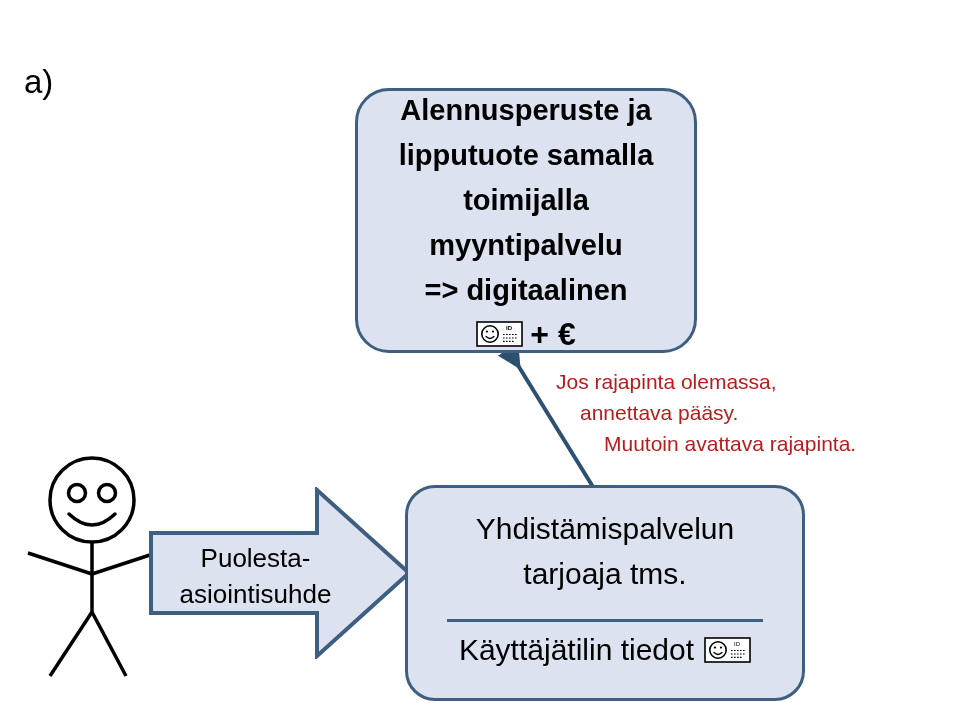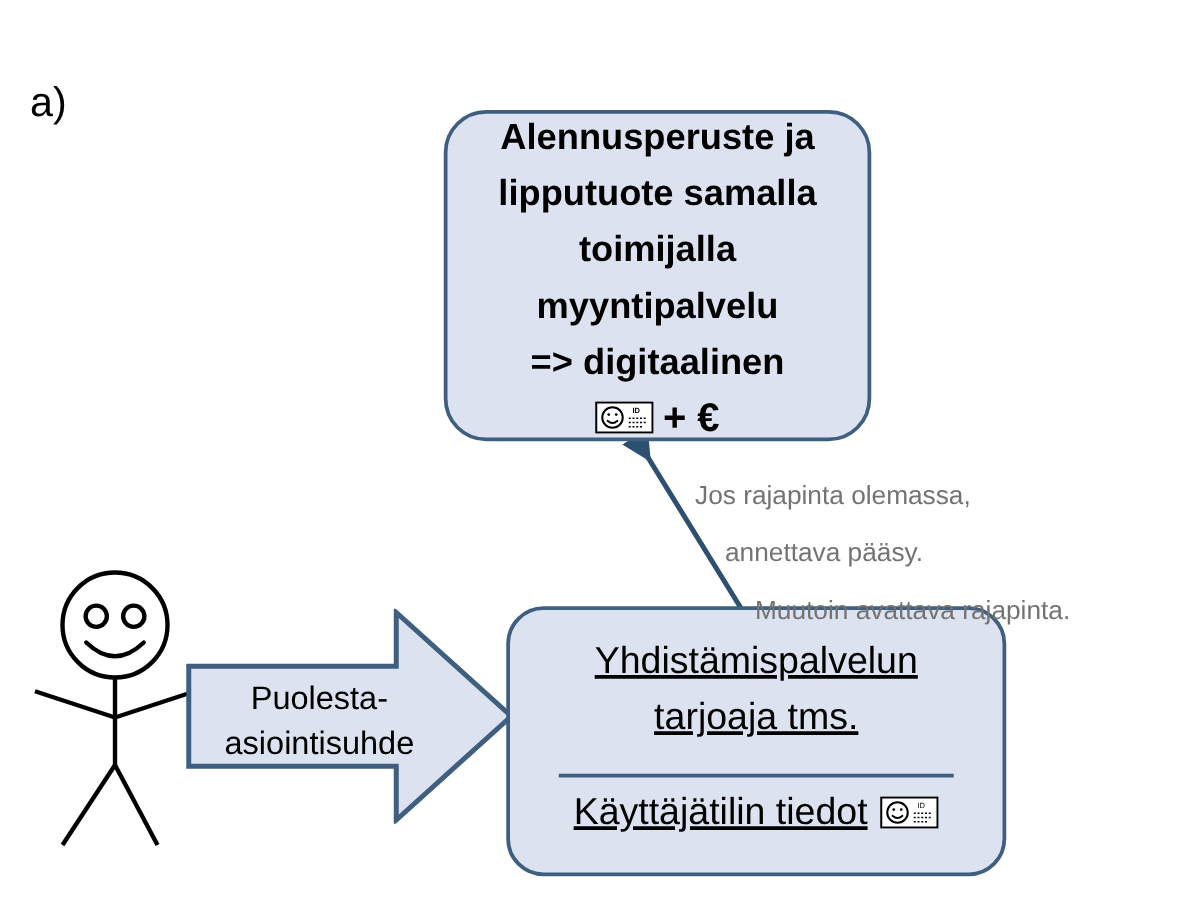--- a/index.html
+++ b/index.html
@@ -80,21 +80,20 @@
   }
 
   #box-bottom {
     left: 405px;
     top: 485px;
     width: 400px;
     height: 216px;
     border-radius: 30px;
     justify-content: flex-start;
     padding-top: 18px;
-    text-decoration: underline;
   }
   #box-bottom .line {
     font-size: 30px;
     line-height: 45px;
   }
   #divider {
     width: 316px;
     height: 0;
     border-top: 3px solid #3f5f80;
     margin-top: 23px;
@@ -157,22 +156,21 @@
   #annotation {
     position: absolute;
     left: 556px;
     top: 366px;
     width: 390px;
   }
   #annotation .aline {
     font-size: 21px;
     line-height: 31px;
     white-space: nowrap;
-    color: #737373;
-    margin-top: 15px;
+    color: #b91c1c;
   }
   #annotation .aline.i1 { padding-left: 0px; }
   #annotation .aline.i2 { padding-left: 24px; }
   #annotation .aline.i3 { padding-left: 48px; }
 </style>
 </head>
 <body>
 
 <div id="canvas">
 

